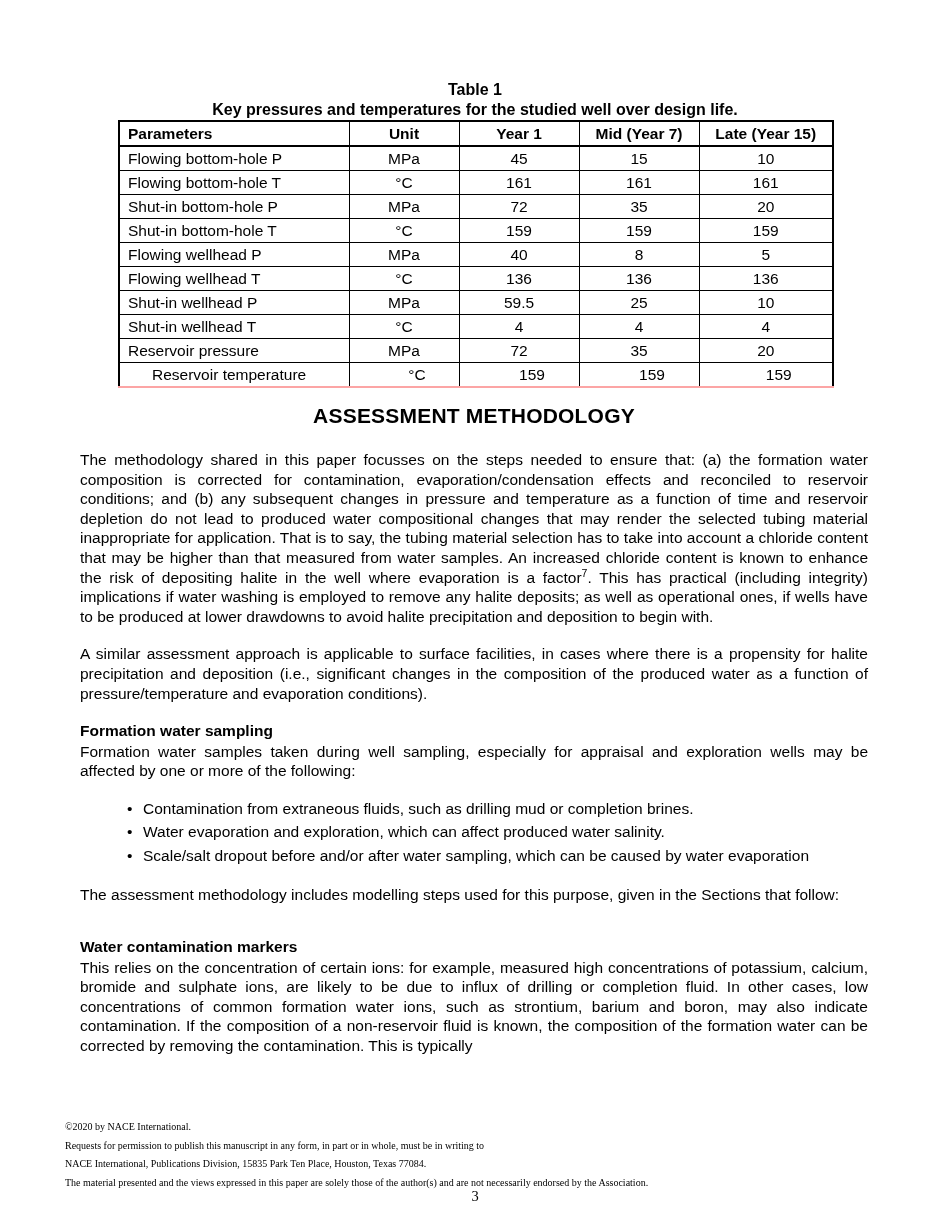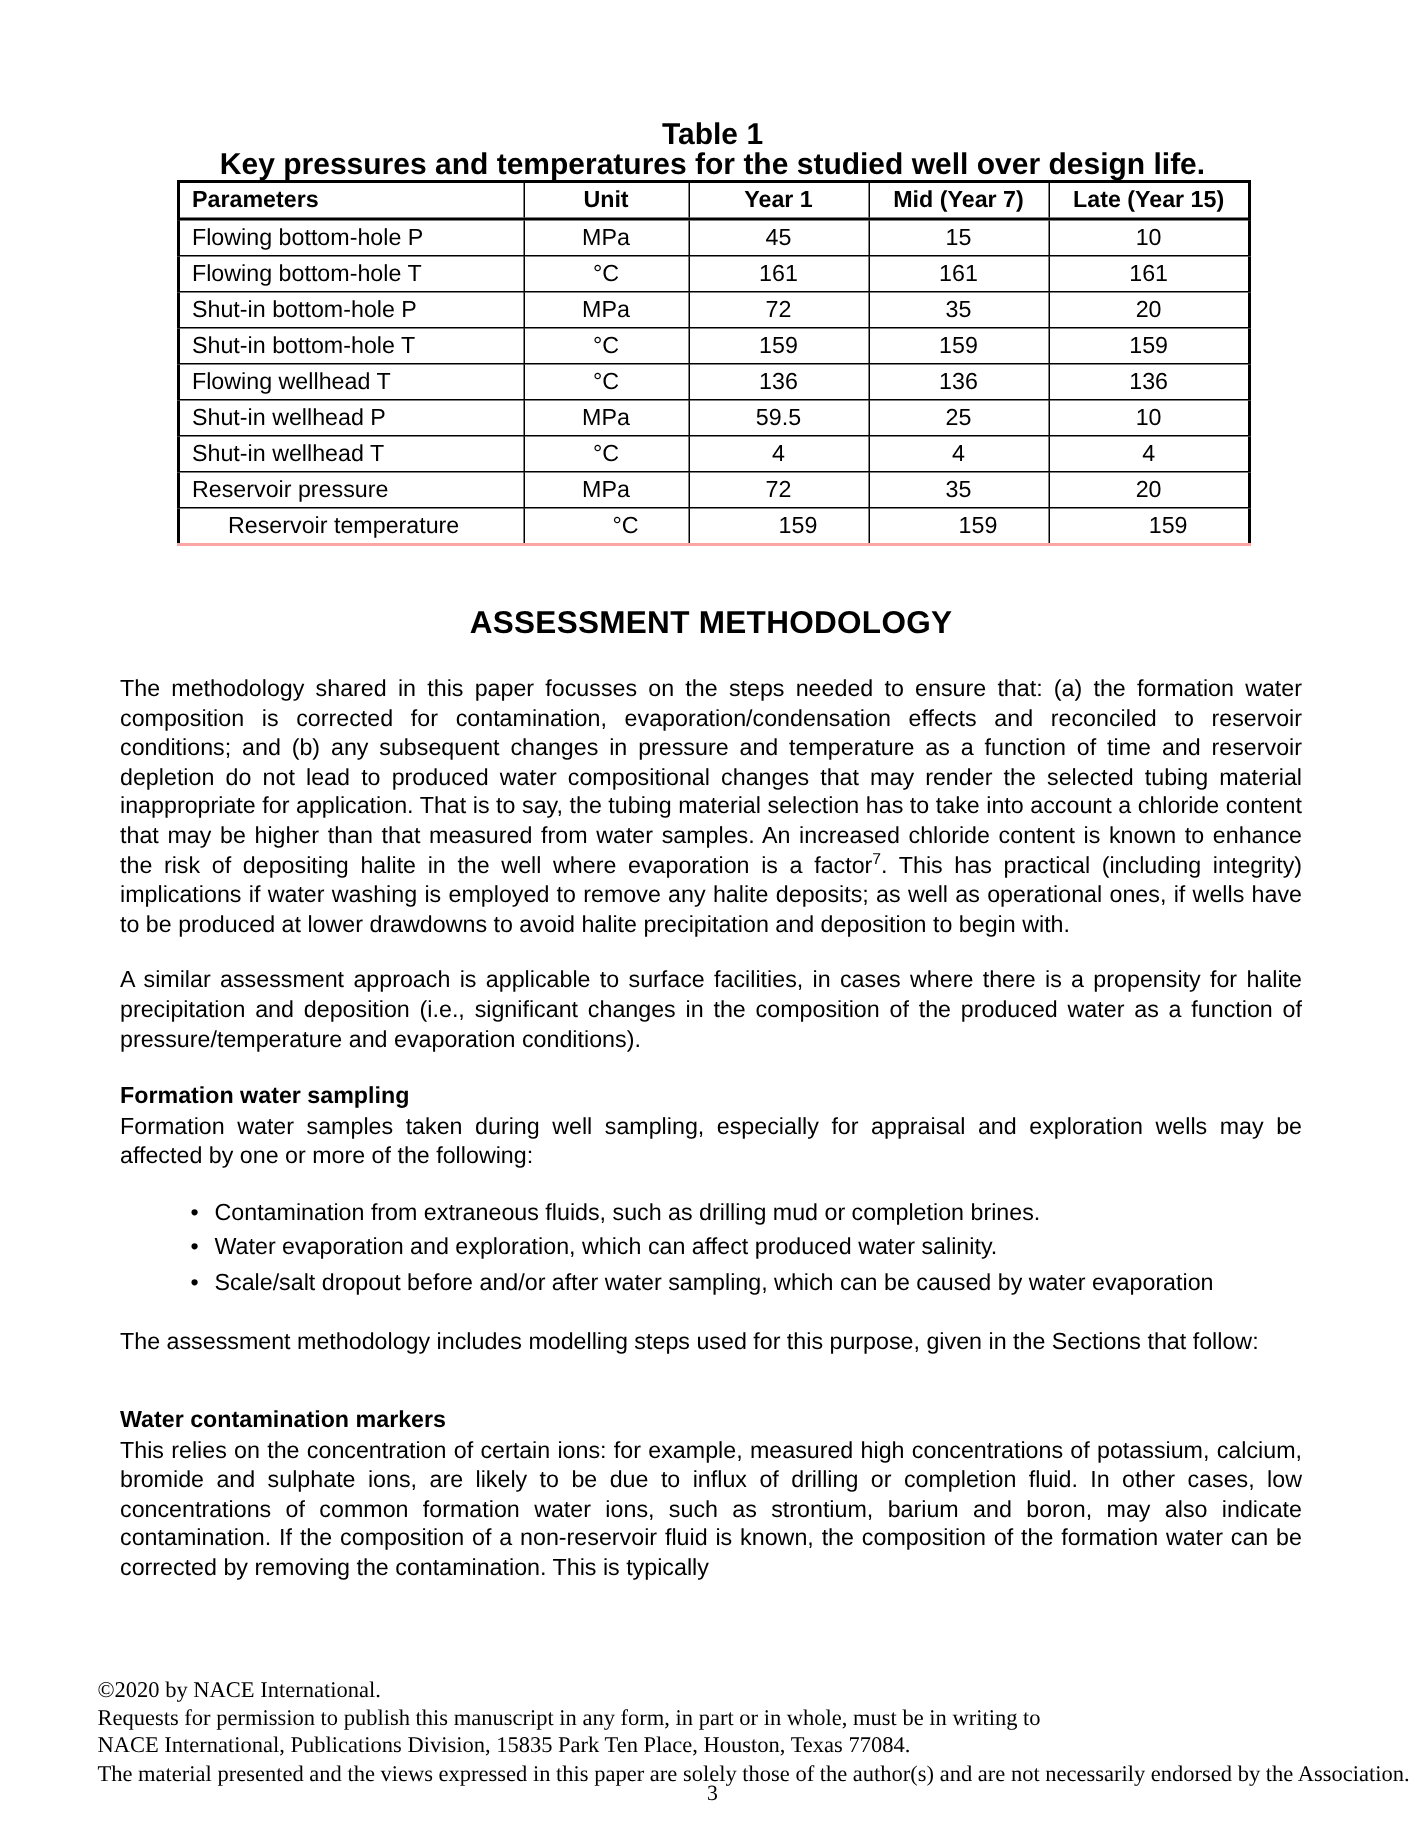--- a/index.html
+++ b/index.html
@@ -23,21 +23,21 @@
     height: 1230px;
   }
 
   
   .table-caption {
     position: absolute;
     left: 80px;
     top: 80px;
     width: 790px;
     text-align: center;
-    font-size: 20px;
+    font-size: 16px;
     font-weight: bold;
     line-height: 20px;
   }
   .table-caption .cap-line { display: block; }
 
   table.data-table {
     position: absolute;
     left: 118px;
     top: 120px;
     width: 714px;
@@ -134,21 +134,21 @@
 
   .spacer-sm { height: 14px; }
 
   
   .footer {
     position: absolute;
     left: 65px;
     top: 1118px;
     width: 800px;
     font-family: "Liberation Serif", serif;
-    font-size: 15px;
+    font-size: 10px;
     line-height: 18.5px;
   }
   .footer .f-line { display: block; white-space: nowrap; }
 
   .page-number {
     position: absolute;
     left: 0;
     top: 1188px;
     width: 950px;
     text-align: center;
@@ -206,20 +206,27 @@
           <td>20</td>
         </tr>
         <tr>
           <td class="td-param">Shut-in bottom-hole T</td>
           <td>°C</td>
           <td>159</td>
           <td>159</td>
           <td>159</td>
         </tr>
         <tr>
+          <td class="td-param">Flowing wellhead P</td>
+          <td>MPa</td>
+          <td>40</td>
+          <td>8</td>
+          <td>5</td>
+        </tr>
+        <tr>
           <td class="td-param">Flowing wellhead T</td>
           <td>°C</td>
           <td>136</td>
           <td>136</td>
           <td>136</td>
         </tr>
         <tr>
           <td class="td-param">Shut-in wellhead P</td>
           <td>MPa</td>
           <td>59.5</td>

